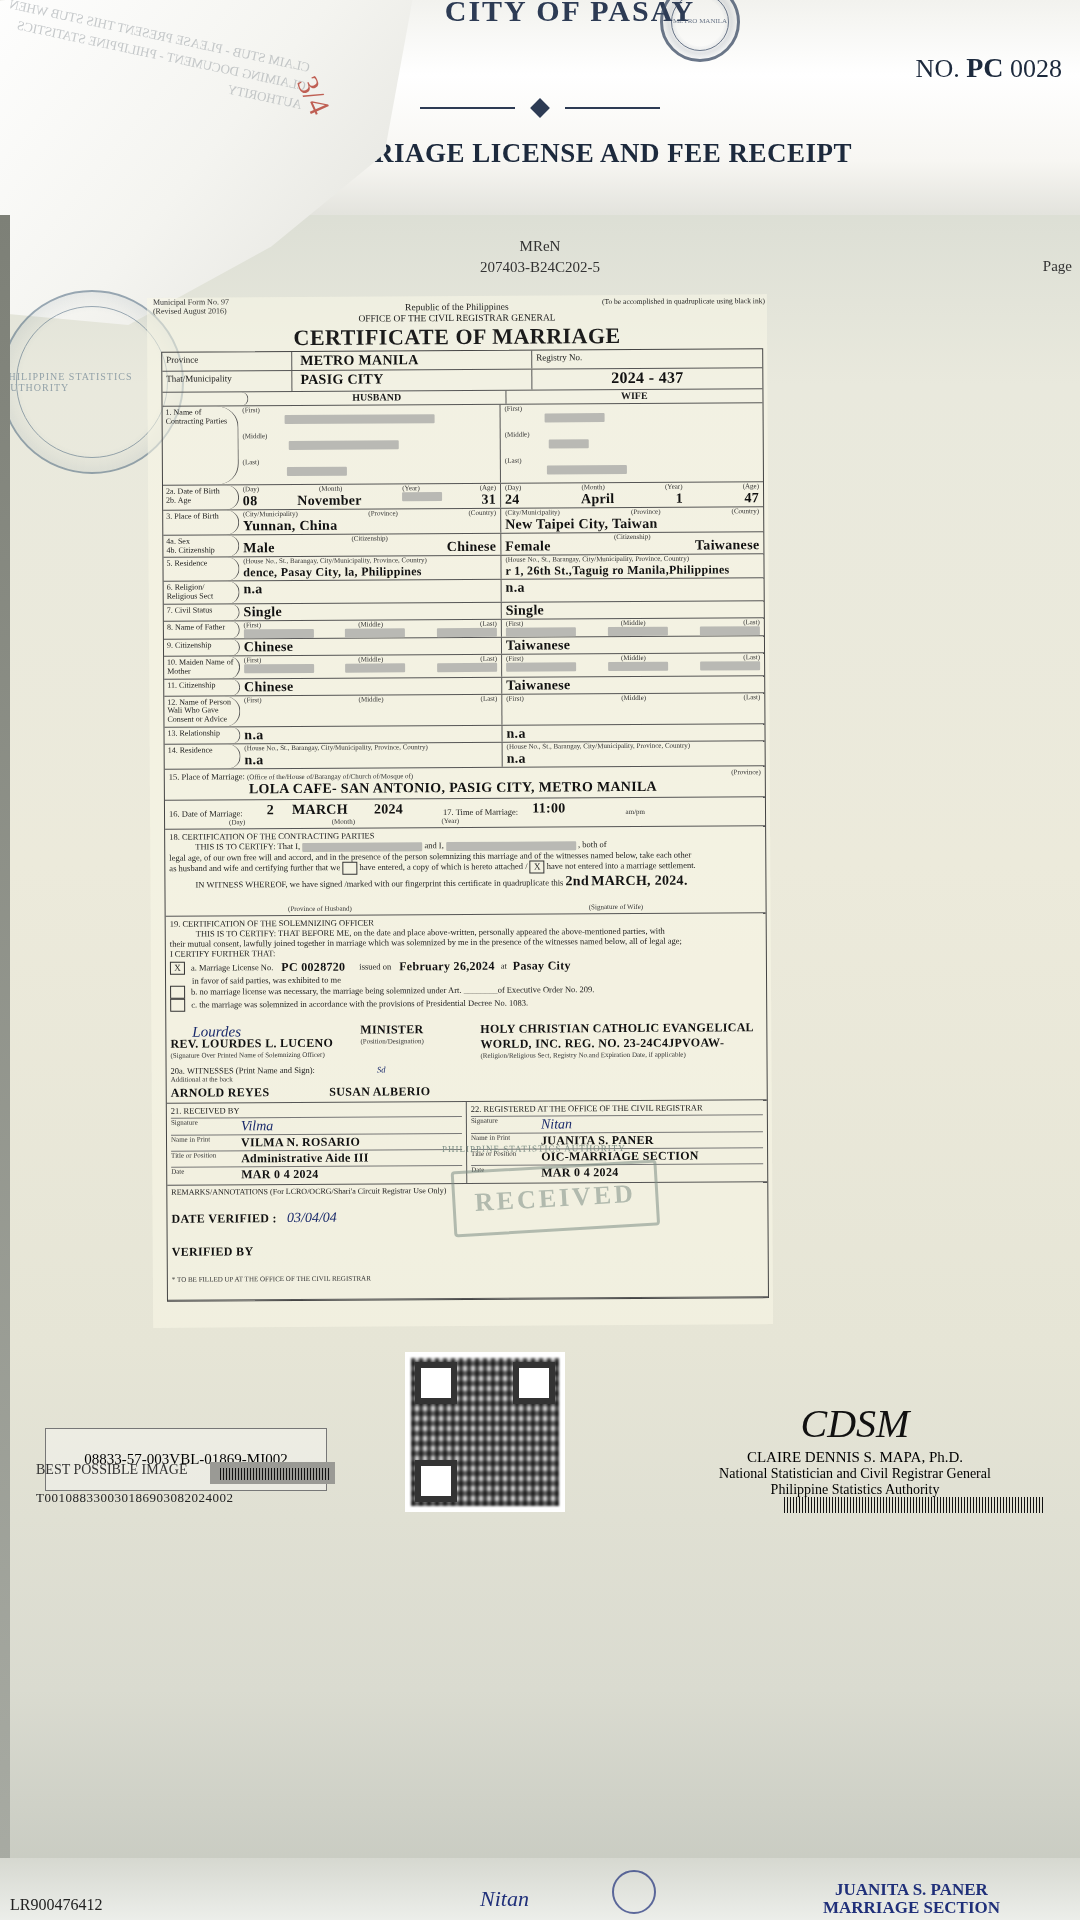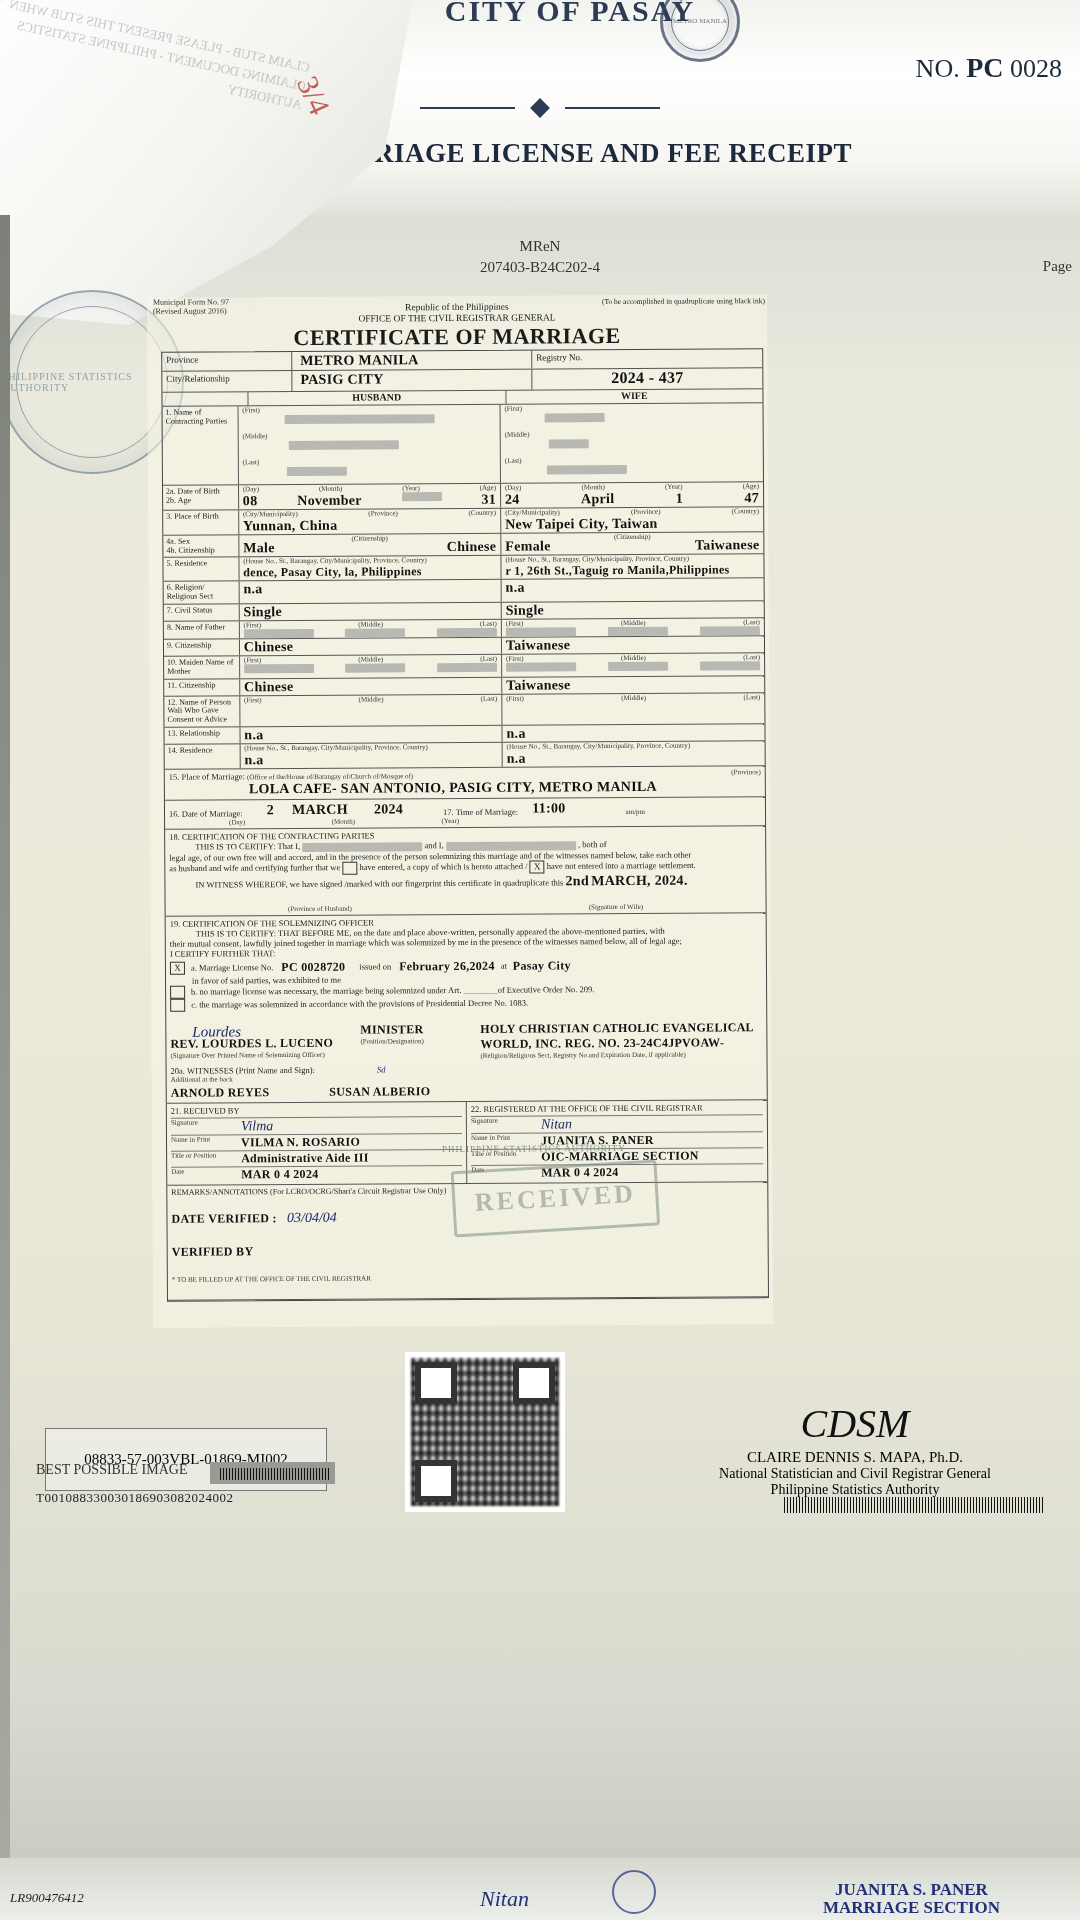--- a/index.html
+++ b/index.html
@@ -88,21 +88,21 @@
     color:#1b1b1b;
   }
   .muni{position:absolute;left:6px;top:0px;font-size:8px;line-height:1.15;color:#333;}
   .repub{position:absolute;left:0;top:6px;width:620px;text-align:center;font-size:9.5px;}
   .ocrg{position:absolute;left:0;top:17px;width:620px;text-align:center;font-size:9.5px;}
   .accomp{position:absolute;right:2px;top:2px;font-size:7.5px;}
   .cert-title{position:absolute;left:0;top:28px;width:620px;text-align:center;font-weight:bold;font-size:22px;letter-spacing:.5px;}
   .grid{position:absolute;left:14px;top:54px;width:600px;border:1.2px solid #444;}
   .row{display:flex;border-bottom:1px solid #555;position:relative;}
   .row:last-child{border-bottom:none;}
-  .lbl{width:86px;border-right:1px solid #555;font-size:8px;padding:2px 3px;line-height:1.1;box-sizing:border-box;}
+  .lbl{width:86px;border-right:1px solid #555;font-size:8px;padding:2px 3px;line-height:1.1;box-sizing:border-box;border-radius:21px;}
   .half{width:50%;position:relative;box-sizing:border-box;padding:0 4px;}
   .half.left{border-right:1px solid #555;}
   .sub{font-size:7px;color:#333;}
   .hand{font-family:"Liberation Serif",serif;font-weight:bold;font-size:14px;color:#111;letter-spacing:.3px;}
   .hand.sm{font-size:12px;}
   .redact{display:inline-block;height:9px;background:#b9b9b4;border-radius:1px;vertical-align:middle;}
   .center{text-align:center;}
   .prov-row{display:flex;border-bottom:1px solid #555;}
   .prov-lbl{width:130px;border-right:1px solid #555;font-size:9px;padding:2px 4px;box-sizing:border-box;}
   .prov-val{flex:1;padding:1px 8px;box-sizing:border-box;border-right:1px solid #555;}
@@ -141,21 +141,21 @@
   .blackbar{position:absolute;left:210px;top:1462px;width:125px;height:22px;background:#9a9a95;}
   .barcode2{position:absolute;left:220px;top:1468px;width:110px;height:12px;
     background:repeating-linear-gradient(90deg,#111 0 1px,transparent 1px 3px);}
   .tnum{position:absolute;left:36px;top:1490px;font-size:13px;color:#222;letter-spacing:.5px;}
   .signature-block{position:absolute;right:60px;top:1400px;width:330px;text-align:center;}
   .sig-script{font-size:40px;font-family:"Liberation Serif",serif;font-style:italic;color:#111;}
   .sig-name{font-size:15px;margin-top:2px;}
   .sig-role{font-size:14px;}
   .barcode3{position:absolute;right:36px;top:1497px;width:260px;height:16px;
     background:repeating-linear-gradient(90deg,#111 0 1px,transparent 1px 3px,#111 3px 4px,transparent 4px 6px);}
-  .lrnum{position:absolute;left:10px;bottom:14px;font-size:13px;color:#222;font-style:italic;}
+  .lrnum{position:absolute;left:10px;bottom:6px;font-size:16px;color:#222;}
   .bottom-strip{position:absolute;left:0;bottom:0;width:1080px;height:62px;background:linear-gradient(180deg,#d6d8d0,#eceeea);}
   .bstamp{position:absolute;right:80px;bottom:2px;text-align:center;color:#20307a;font-weight:bold;font-size:17px;line-height:1.1;}
   .bscript{position:absolute;left:480px;bottom:8px;color:#20307a;font-size:22px;font-style:italic;}
   .bcircle{position:absolute;left:612px;bottom:6px;width:40px;height:40px;border-radius:50%;border:2px solid #20307a;opacity:.7;}
   .vline{position:absolute;left:0;top:215px;width:10px;height:1705px;background:linear-gradient(180deg,#7d8077,#a9aca4);}
 </style>
 </head>
 <body>
 
 <div class="page">
@@ -191,21 +191,21 @@
 
   <div class="dryseal">
     <div class="inner"></div>
     <div class="t">PHILIPPINE STATISTICS AUTHORITY</div>
   </div>
 
   <div class="vline"></div>
 
   <div class="mren">
     <span>MReN</span>
-    <span class="l2">207403-B24C202-4</span>
+    <span class="l2">207403-B24C202-5</span>
   </div>
   <div class="pagelbl">Page</div>
 
   <div class="form">
 
     <div class="muni">
       <span>Municipal Form No. 97</span><br>
       <span>(Revised August 2016)</span>
     </div>
     <div class="accomp">(To be accomplished in quadruplicate using black ink)</div>
@@ -214,21 +214,21 @@
     <div class="cert-title">CERTIFICATE OF MARRIAGE</div>
 
     <div class="grid">
 
       <div class="prov-row">
         <div class="prov-lbl">Province</div>
         <div class="prov-val hand">METRO MANILA</div>
         <div class="reg-lbl">Registry No.</div>
       </div>
       <div class="prov-row">
-        <div class="prov-lbl">City/Relationship</div>
+        <div class="prov-lbl">That/Municipality</div>
         <div class="prov-val hand">PASIG CITY</div>
         <div class="reg-lbl hand center" style="font-size:16px;padding-top:0">2024 - 437</div>
       </div>
 
       <div class="hw-head">
         <div class="lbl">&nbsp;</div>
         <div class="h">HUSBAND</div>
         <div class="w">WIFE</div>
       </div>
 

